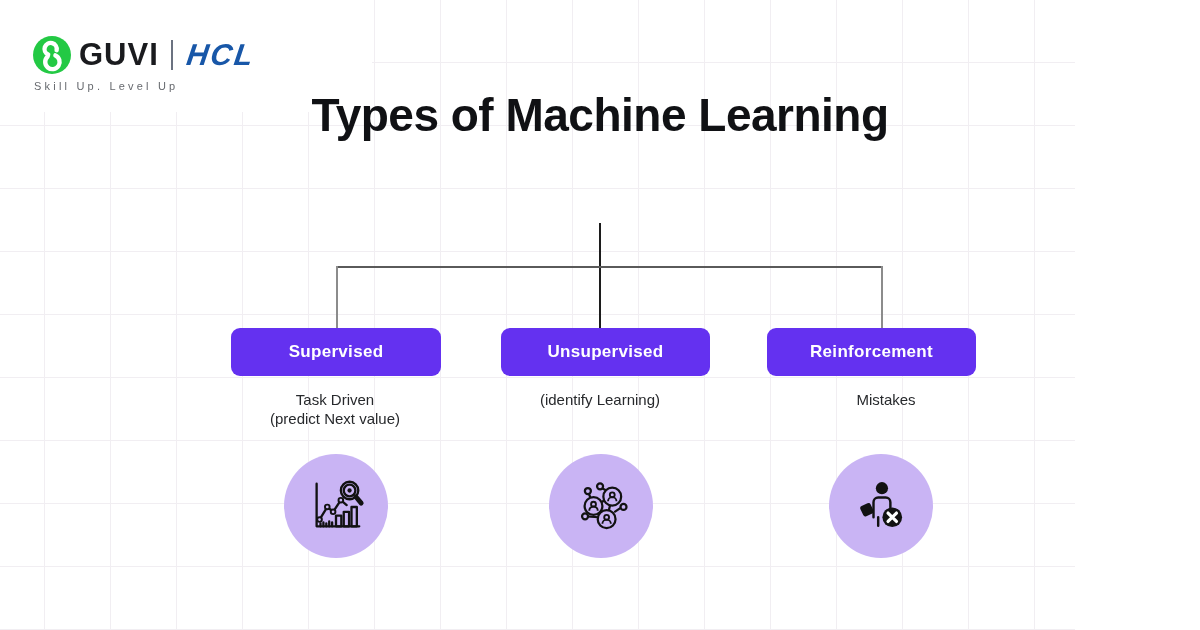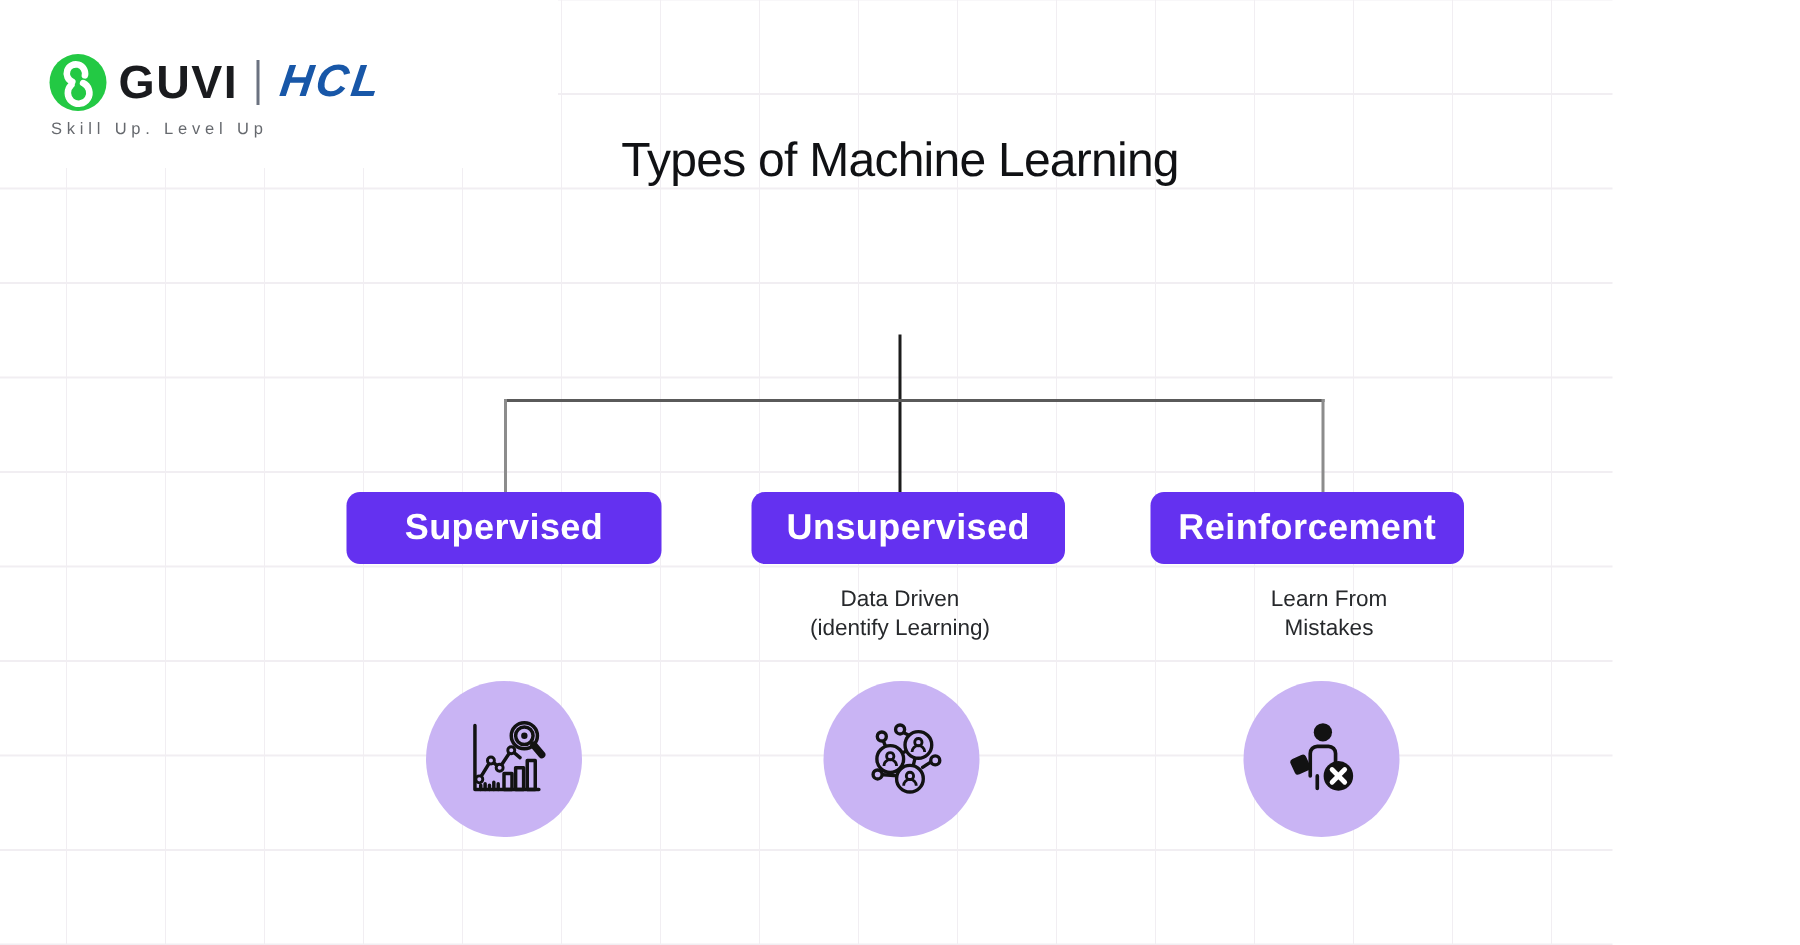--- a/index.html
+++ b/index.html
@@ -45,21 +45,21 @@
     color: #1857a8; letter-spacing: 2px; transform: skewX(-8deg);
   }
   .tagline {
     position: absolute; left: 34px; top: 80px;
     font-size: 11px; color: #66696e; letter-spacing: 3.2px;
   }
 
   
   .page-title {
     position: absolute; left: 0; top: 88px; width: 1200px;
-    text-align: center; font-size: 32px; font-weight: 400;
+    text-align: center; font-size: 46px; font-weight: 700;
     color: #101114; letter-spacing: -0.5px;
   }
 
   
   .root-node {
     position: absolute; left: 466px; top: 174px; width: 264px; height: 49px;
     background: #16c946; border-radius: 10px;
     display: flex; align-items: center; justify-content: center;
     font-size: 21px; font-weight: 700; color: #111215; letter-spacing: 0.2px;
   }
@@ -69,21 +69,21 @@
   .line-v-center { left: 599px; top: 223px; width: 2px; height: 105px; background: #1c1c1c; }
   .line-h        { left: 336px; top: 266px; width: 547px; height: 2px;  background: #5a5a5a; }
   .line-v-left   { left: 336px; top: 266px; width: 2px; height: 62px;  background: #8c8c8c; }
   .line-v-right  { left: 881px; top: 266px; width: 2px; height: 62px;  background: #8c8c8c; }
 
   
   .branch-node {
     position: absolute; top: 328px; height: 48px;
     background: #6431f0; border-radius: 9px;
     display: flex; align-items: center; justify-content: center;
-    font-size: 24px; font-weight: 700; color: #ffffff; letter-spacing: 0.3px;
+    font-size: 17px; font-weight: 700; color: #ffffff; letter-spacing: 0.3px;
   }
   .branch-1 { left: 231px; width: 210px; }
   .branch-2 { left: 501px; width: 209px; text-align: right; }
   .branch-3 { left: 767px; width: 209px; }
 
   
   .branch-desc {
     position: absolute; top: 390px; width: 240px;
     text-align: center; font-size: 15px; line-height: 19px; color: #27292c;
   }
@@ -126,26 +126,28 @@
 
   <div class="line line-v-center"></div>
   <div class="line line-h"></div>
   <div class="line line-v-left"></div>
   <div class="line line-v-right"></div>
 
   <div class="branch-node branch-1">Supervised</div>
   <div class="branch-node branch-2">Unsupervised</div>
   <div class="branch-node branch-3">Reinforcement</div>
 
+  <div class="branch-desc desc-1">
+    <div>Task Driven</div>
+    <div>(predict Next value)</div>
+  </div>
   <div class="branch-desc desc-2">
-    <div>Data Driven</div>
     <div>(identify Learning)</div>
   </div>
   <div class="branch-desc desc-3">
-    <div>Learn From</div>
     <div>Mistakes</div>
   </div>
 
   <div class="icon-circle icon-1">
     <svg width="62" height="62" viewBox="0 0 64 64">
       <g fill="none" stroke="#121212" stroke-width="2.4" stroke-linecap="round" stroke-linejoin="round">
         <path d="M12 9 V53 H56"></path>
         <polyline points="15,46 23,33 29,38 37,26 43,31"></polyline>
         <path d="M16 53 v-3 M19 53 v-4 M22 53 v-3 M25 53 v-5 M28 53 v-4"></path>
         <rect x="32" y="42" width="5.5" height="11"></rect>

